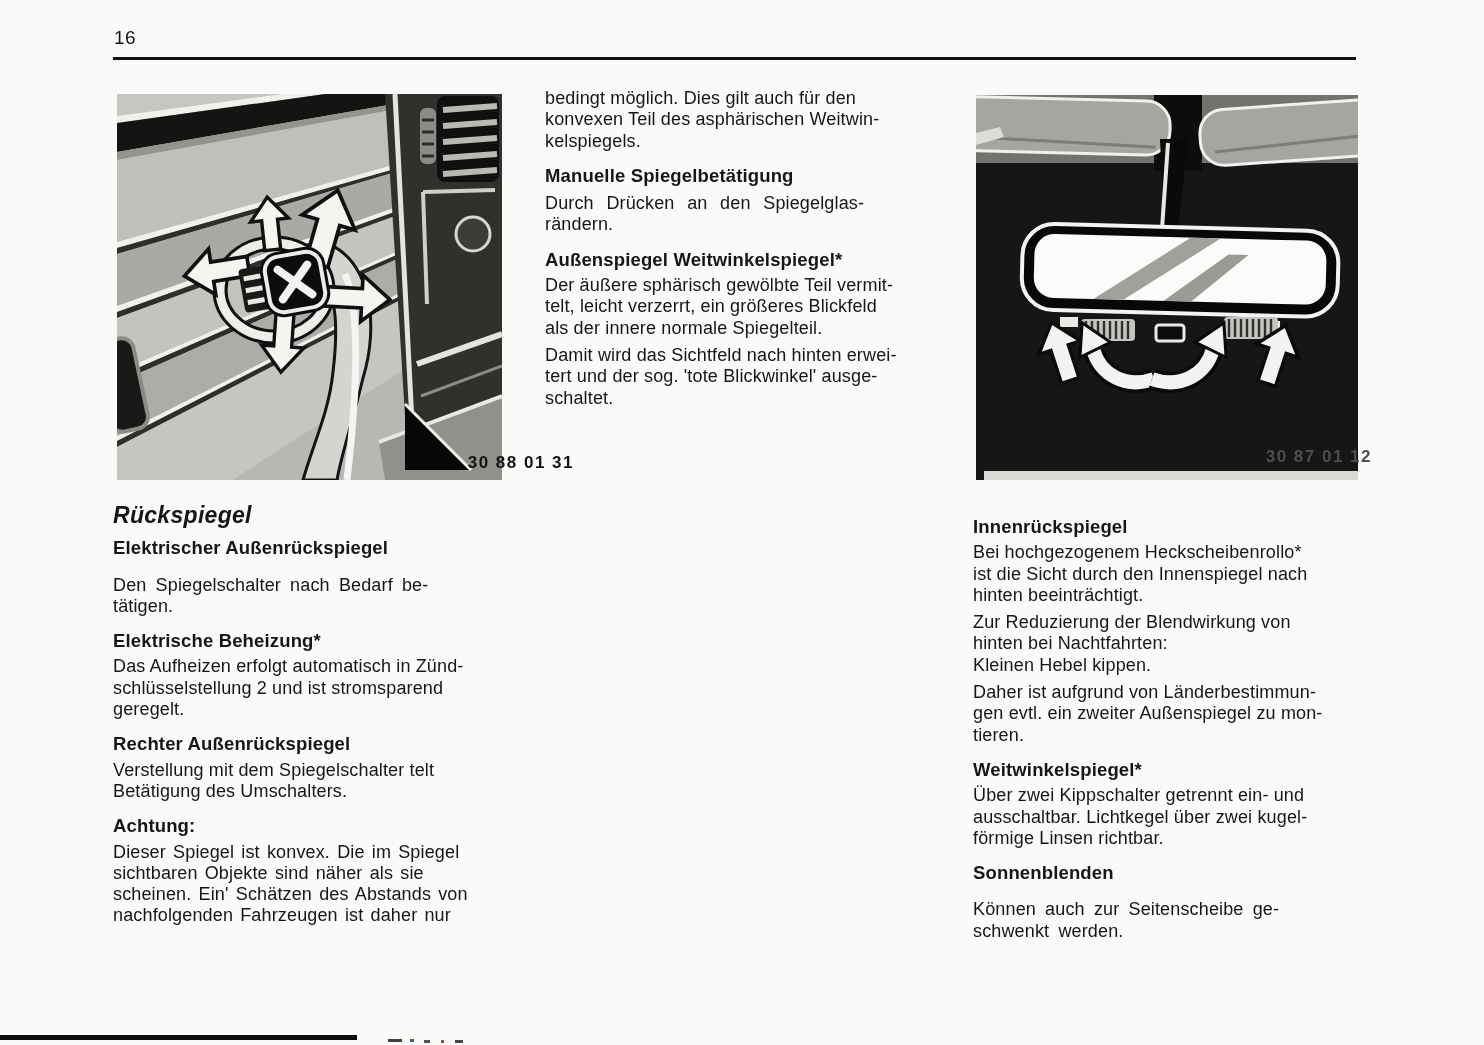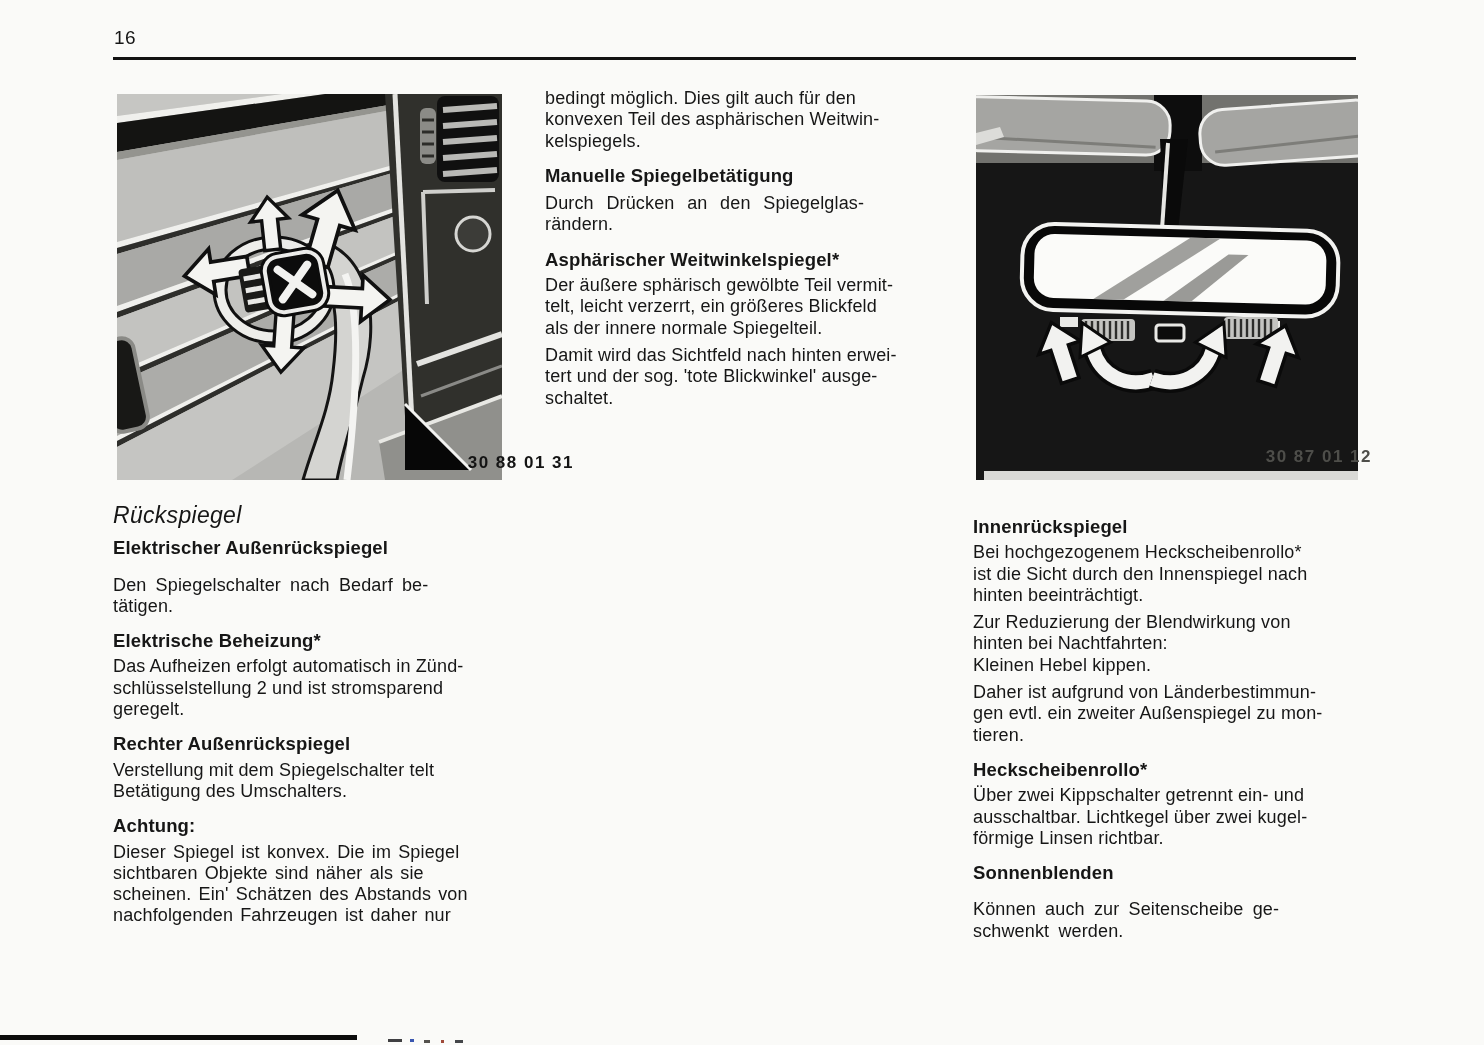--- a/index.html
+++ b/index.html
@@ -15,21 +15,21 @@
   .figure { position:absolute; overflow:hidden; }
   .figure svg { display:block; }
   .fig-caption { position:absolute; font-weight:bold; font-size:17px; letter-spacing:1.5px; white-space:nowrap; }
   .fig-caption.dark-on-gray { color:#141414; right:5px; bottom:7px; }
   .fig-caption.gray-on-black { color:#4e4e4a; right:8px; bottom:13px; }
 
   .col { position:absolute; font-size:18px; line-height:21.3px; letter-spacing:.15px; }
   .para { white-space:pre-line; margin:0 0 6px 0; }
   .heading { font-weight:bold; font-size:18.5px; margin:13px 0 5px 0; white-space:pre-line; }
   .heading.first { margin-top:0; }
-  .title { font-weight:normal; font-style:italic; font-size:23px; letter-spacing:.3px; margin:0 0 11px 0; }
+  .title { font-weight:bold; font-style:italic; font-size:23px; letter-spacing:.3px; margin:0 0 11px 0; }
   .ws8 { word-spacing:7.5px;margin-top:7px; }
   .ws4 { word-spacing:4px;margin-top:16px; }
   .ws2 { word-spacing:2px; }
 
   .footer-rule { position:absolute; left:0; top:1035px; width:357px; height:5px; background:#0c0c0c; }
   .artifact { position:absolute; height:3px; }
 </style>
 </head>
 <body>
 
@@ -111,21 +111,21 @@
     <div class="fig-caption dark-on-gray">30 88 01 31</div>
   </div>
 
   <div class="col" style="left:545px; top:88px; width:390px;">
     <p class="para">bedingt möglich. Dies gilt auch für den
 konvexen Teil des asphärischen Weitwin-
 kelspiegels.</p>
     <h3 class="heading">Manuelle Spiegelbetätigung</h3>
     <p class="para ws8">Durch Drücken an den Spiegelglas-
 rändern.</p>
-    <h3 class="heading">Asphärischer Weitwinkelspiegel*</h3>
+    <h3 class="heading">Außenspiegel Weitwinkelspiegel*</h3>
     <p class="para">Der äußere sphärisch gewölbte Teil vermit-
 telt, leicht verzerrt, ein größeres Blickfeld
 als der innere normale Spiegelteil.</p>
     <p class="para">Damit wird das Sichtfeld nach hinten erwei-
 tert und der sog. 'tote Blickwinkel' ausge-
 schaltet.</p>
   </div>
 
   <div class="figure" style="left:976px; top:95px; width:404px; height:385px;">
     <svg viewBox="0 0 382 385" width="382" height="385">
@@ -218,21 +218,21 @@
     <h3 class="heading first">Innenrückspiegel</h3>
     <p class="para">Bei hochgezogenem Heckscheibenrollo*
 ist die Sicht durch den Innenspiegel nach
 hinten beeinträchtigt.</p>
     <p class="para">Zur Reduzierung der Blendwirkung von
 hinten bei Nachtfahrten:
 Kleinen Hebel kippen.</p>
     <p class="para">Daher ist aufgrund von Länderbestimmun-
 gen evtl. ein zweiter Außenspiegel zu mon-
 tieren.</p>
-    <h3 class="heading">Heckscheibenrollo*</h3>
+    <h3 class="heading">Weitwinkelspiegel*</h3>
     <p class="para">Über zwei Kippschalter getrennt ein- und
 ausschaltbar. Lichtkegel über zwei kugel-
 förmige Linsen richtbar.</p>
     <h3 class="heading">Sonnenblenden</h3>
     <p class="para ws4">Können auch zur Seitenscheibe ge-
 schwenkt werden.</p>
   </div>
 
   <div class="footer-rule"></div>
   <div class="artifact" style="left:388px; top:1039px; width:14px; background:#3f3f42;"></div>

